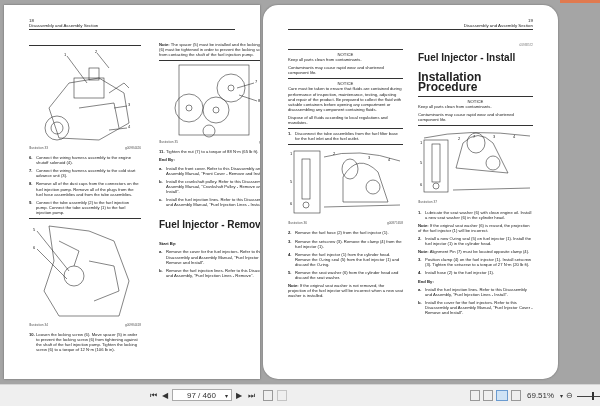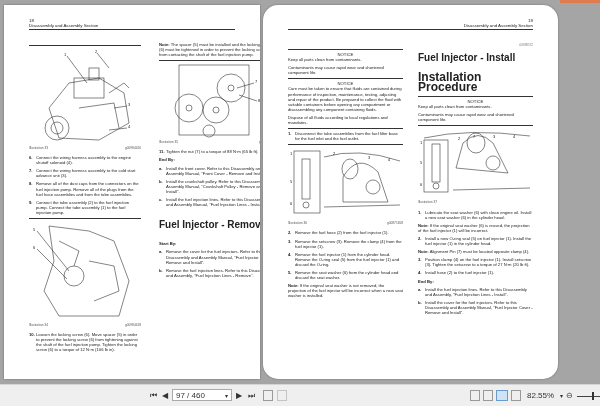--- a/index.html
+++ b/index.html
@@ -19,21 +19,21 @@
   .step{display:flex;margin:0 0 3px;}
   .step .n{width:7px;flex:none;font-weight:bold;}
   .h1{font-size:10px;line-height:12px;font-weight:bold;margin:4px 0 10px;}
   .h2{font-size:12px;line-height:10px;font-weight:bold;margin:6px 0 4px;}
   .bold{font-weight:bold;}
   .notice-t{text-align:center;}
   .p{margin:0 0 3px;}
   .small-id{text-align:right;font-size:3px;color:#777;}
   .toolbar{position:absolute;left:0;top:384px;width:600px;height:22px;background:#efefef;border-top:1px solid #d5d5d5;}
   .tb{position:absolute;top:6px;font-size:8px;color:#333;line-height:10px;}
-  .pagebox{position:absolute;left:172px;top:4px;width:60px;height:12px;border:1px solid #aaa;background:#fff;font-size:8px;line-height:12px;padding-left:3px;box-sizing:border-box;color:#333;}
+  .pagebox{position:absolute;left:172px;top:4px;width:60px;height:12px;border:1px solid #aaa;background:#fff;font-size:8px;line-height:12px;padding-left:14px;box-sizing:border-box;color:#333;}
   .pagebox .dd{position:absolute;right:3px;top:0;font-size:6px;}
   .zoomval{position:absolute;left:527px;top:6px;font-size:8px;color:#333;}
   .slider{position:absolute;left:577px;top:11px;width:30px;height:1px;background:#444;}
   .slider-thumb{position:absolute;left:592px;top:7px;width:2px;height:8px;background:#333;}
   .view-btn{position:absolute;top:5px;width:10px;height:11px;border:1px solid #999;box-sizing:border-box;}
   .view-btn.active{background:#cfe3f5;border-color:#6a9bd0;}
 </style>
 </head>
 <body>
 
@@ -316,18 +316,18 @@
     <span class="dd">▾</span>
   </div>
   <span class="tb" style="left:236px;">▶</span>
   <span class="tb" style="left:248px;">⏭</span>
   <span class="view-btn" style="left:263px;"></span>
   <span class="view-btn" style="left:277px;opacity:.5;"></span>
   <span class="view-btn" style="left:470px;"></span>
   <span class="view-btn" style="left:483px;"></span>
   <span class="view-btn active" style="left:496px;width:12px;"></span>
   <span class="view-btn" style="left:511px;"></span>
-  <span class="zoomval">82.55%</span>
+  <span class="zoomval">69.51%</span>
   <span class="tb" style="left:560px;font-size:6px;">▾</span>
   <span class="tb" style="left:566px;">⊖</span>
   <div class="slider"></div>
   <div class="slider-thumb"></div>
 </div>
 
 </body></html>

